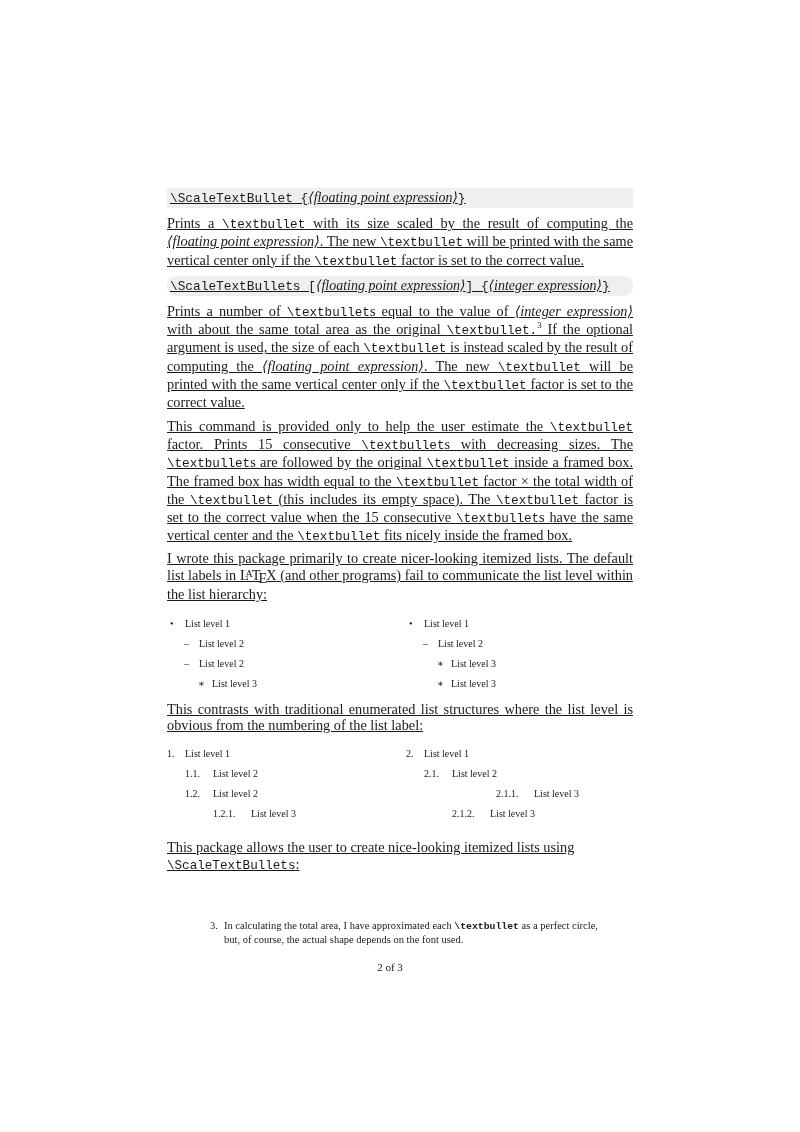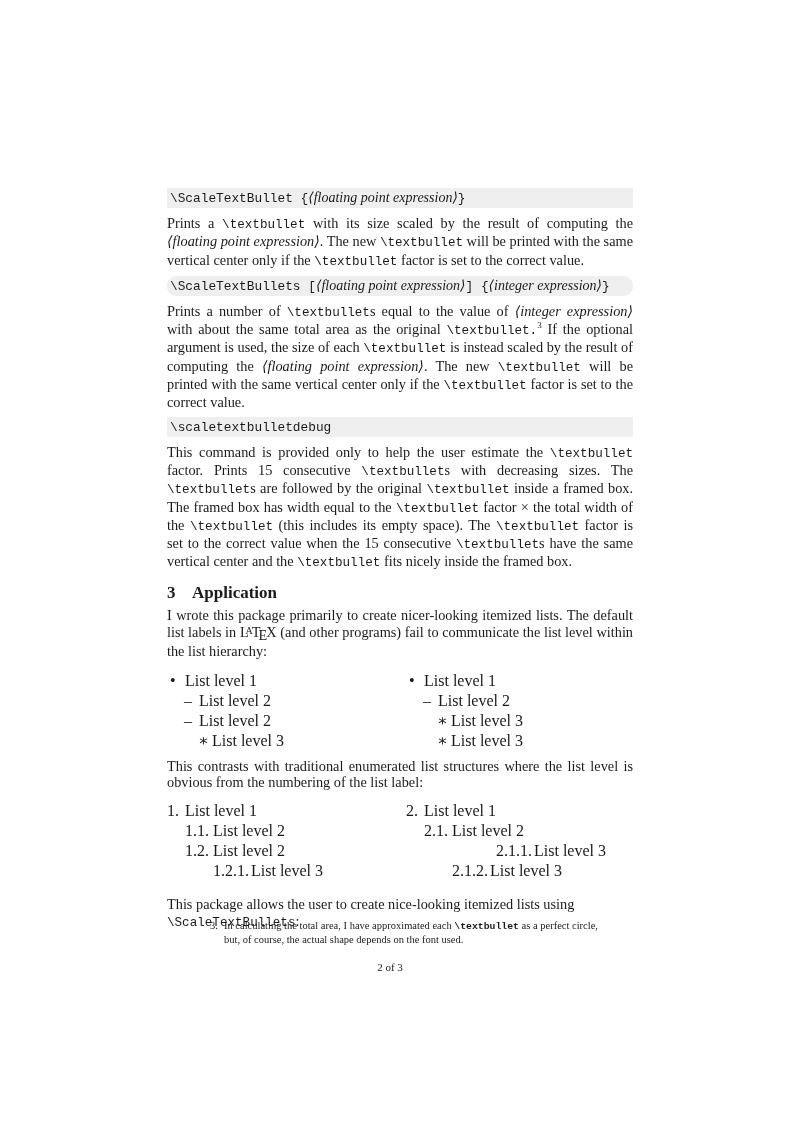--- a/index.html
+++ b/index.html
@@ -13,20 +13,21 @@
       position: relative;
       overflow: hidden;
       font-family: "Liberation Serif", "DejaVu Serif", serif;
       color: #1a1a1a;
     }
     .page {
       position: absolute;
       left: 167px;
       top: 188px;
       width: 466px;
+      text-decoration: underline;
     }
     .tt {
       font-family: "Liberation Mono", "DejaVu Sans Mono", monospace;
       font-size: 12.6px;
     }
     .it { font-style: italic; }
     .cmdbox {
       background: #efefef;
       height: 20px;
       line-height: 20px;
@@ -48,21 +49,21 @@
     }
     .section-title {
       font-weight: bold;
       font-size: 17px;
       line-height: 20px;
       margin: 0;
     }
     .section-title .num { display: inline-block; width: 25px; }
     .lists {
       position: relative;
-      font-size: 16px;
+      font-size: 10px;
       line-height: 20px;
     }
     .col { position: absolute; top: 0; }
     .li { position: absolute; white-space: nowrap; }
     .mark { display: inline-block; }
     .latex-a {
       font-size: 10px;
       vertical-align: 3px;
       margin-left: -3px;
       margin-right: -1px;
@@ -98,28 +99,22 @@
   <div class="cmdbox" style="margin-top:0;">
     <span class="tt">\ScaleTextBullet</span><span class="tt"> {</span><span class="it">⟨floating point expression⟩</span><span class="tt">}</span>
   </div>
   <p class="para" style="margin-top:7px;"><span>Prints a </span><span class="tt">\textbullet</span><span> with its size scaled by the result of computing the </span><span class="it">⟨floating point expression⟩</span><span>. The new </span><span class="tt">\textbullet</span><span> will be printed with the same vertical center only if the </span><span class="tt">\textbullet</span><span> factor is set to the correct value.</span></p>
 
   <div class="cmdbox" style="margin-top:6px;border-radius:9px;">
     <span class="tt">\ScaleTextBullets</span><span class="tt"> [</span><span class="it">⟨floating point expression⟩</span><span class="tt">] {</span><span class="it">⟨integer expression⟩</span><span class="tt">}</span>
   </div>
   <p class="para" style="margin-top:7px;"><span>Prints a number of </span><span class="tt">\textbullet</span><span>s equal to the value of </span><span class="it">⟨integer expression⟩</span><span> with about the same total area as the original </span><span class="tt">\textbullet.</span><span class="sup">3</span><span> If the optional argument is used, the size of each </span><span class="tt">\textbullet</span><span> is instead scaled by the result of computing the </span><span class="it">⟨floating point expression⟩</span><span>. The new </span><span class="tt">\textbullet</span><span> will be printed with the same vertical center only if the </span><span class="tt">\textbullet</span><span> factor is set to the correct value.</span></p>
 
-  <div class="cmdbox" style="margin-top:6px;">
-    <span class="tt">\scaletextbulletdebug</span>
-  </div>
   <p class="para" style="margin-top:7px;"><span>This command is provided only to help the user estimate the </span><span class="tt">\textbullet</span><span> factor. Prints 15 consecutive </span><span class="tt">\textbullet</span><span>s with decreasing sizes. The </span><span class="tt">\textbullet</span><span>s are followed by the original </span><span class="tt">\textbullet</span><span> inside a framed box. The framed box has width equal to the </span><span class="tt">\textbullet</span><span> factor × the total width of the </span><span class="tt">\textbullet</span><span> (this includes its empty space). The </span><span class="tt">\textbullet</span><span> factor is set to the correct value when the 15 consecutive </span><span class="tt">\textbullet</span><span>s have the same vertical center and the </span><span class="tt">\textbullet</span><span> fits nicely inside the framed box.</span></p>
 
-  <h2 class="section-title" style="margin-top:11px;">
-    <span class="num">3</span><span>Application</span>
-  </h2>
   <p class="para" style="margin-top:4px;">
     <span>I wrote this package primarily to create nicer-looking itemized lists. The default list labels in </span><span><span>L</span><span class="latex-a">A</span><span>T</span><span class="latex-e">E</span><span>X</span></span><span> (and other programs) fail to communicate the list level within the list hierarchy:</span>
   </p>
 
   <div class="lists" id="itemized" style="margin-top:11px;height:82px;">
       <div class="col" style="left: 0px;">
         <div class="li" style="top: 0px; left: 3px;"><span class="mark" style="width: 15px;">•</span><span>List level 1</span></div>
         <div class="li" style="top: 20px; left: 17px;"><span class="mark" style="width: 15px;">–</span><span>List level 2</span></div>
         <div class="li" style="top: 40px; left: 17px;"><span class="mark" style="width: 15px;">–</span><span>List level 2</span></div>
         <div class="li" style="top: 60px; left: 31px;"><span class="mark" style="width: 14px;">∗</span><span>List level 3</span></div>

